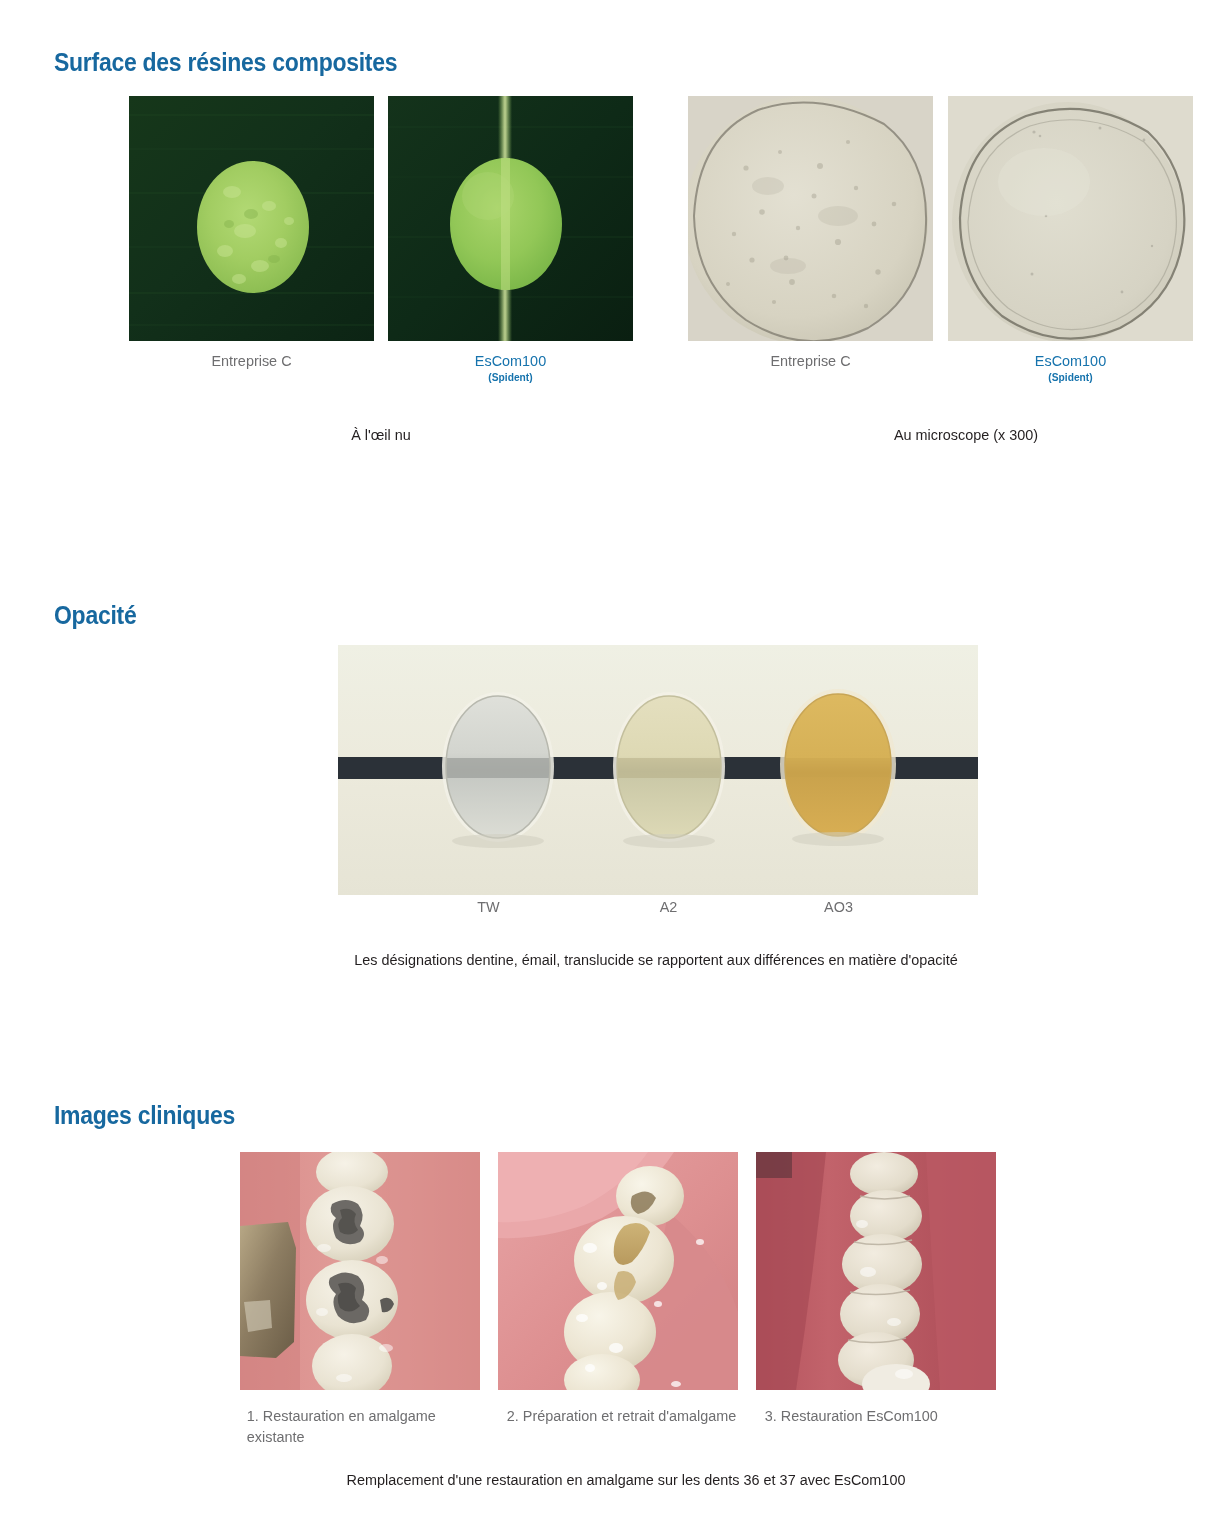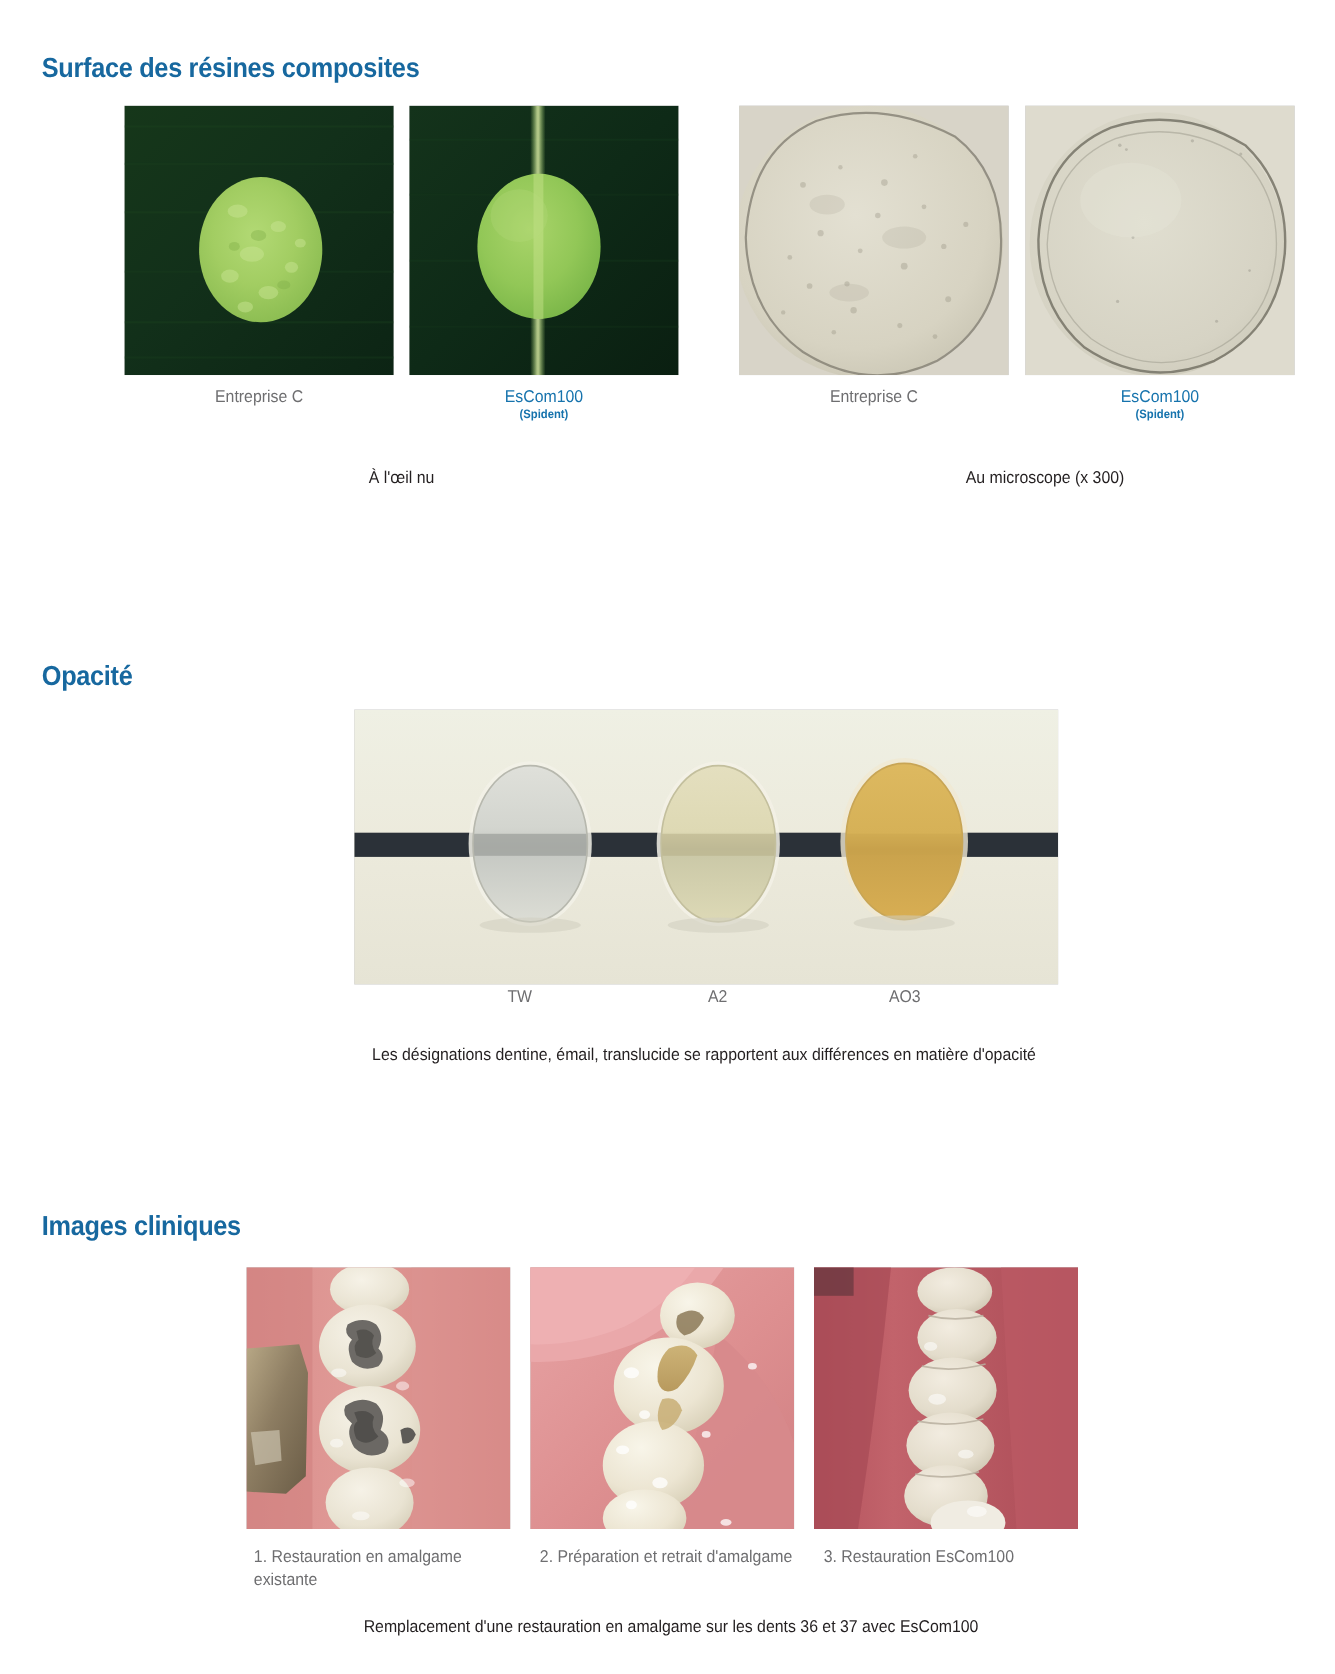--- a/index.html
+++ b/index.html
@@ -11,20 +11,21 @@
     width: 1214px;
     height: 1522px;
     position: relative;
     font-family: "Liberation Sans", sans-serif;
     color: #231f20;
     overflow: hidden;
   }
   .page {
     position: absolute;
     inset: 0;
+    margin-left: 16px;
   }
 
   
   .section-heading {
     position: absolute;
     font-family: "Liberation Sans", sans-serif;
     font-weight: bold;
     font-size: 25px;
     letter-spacing: -0.3px;
     color: #17689f;

